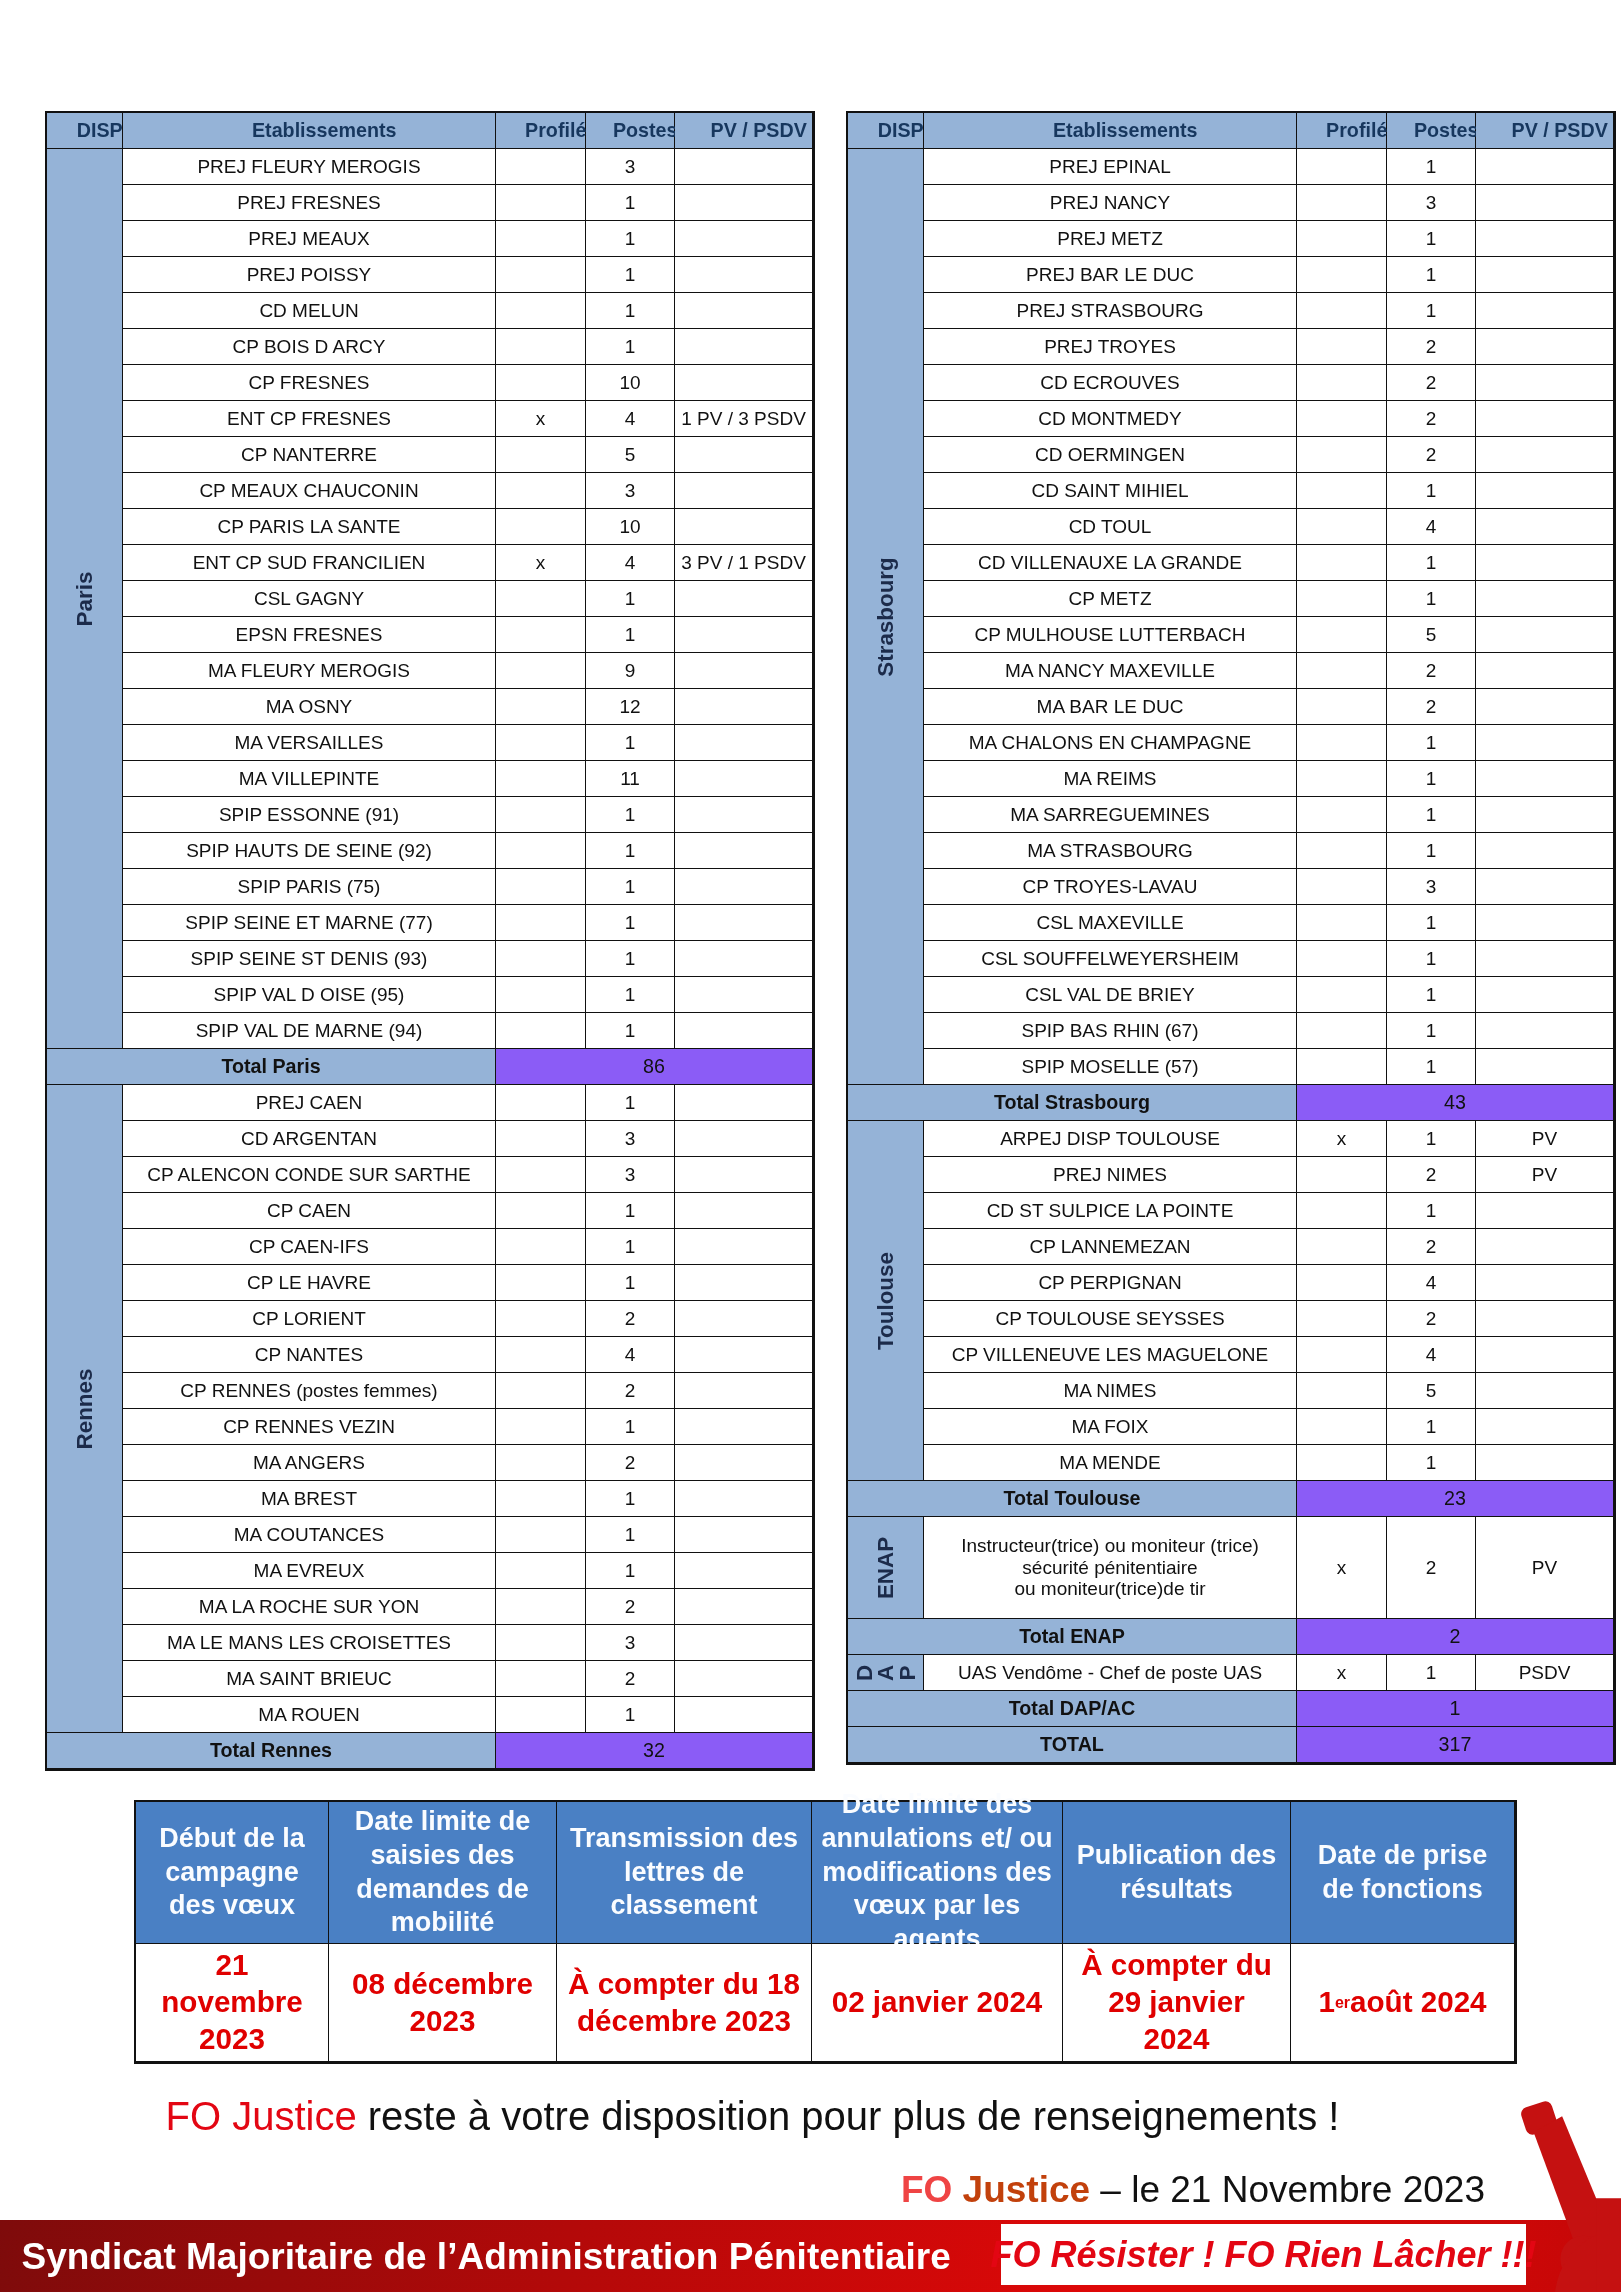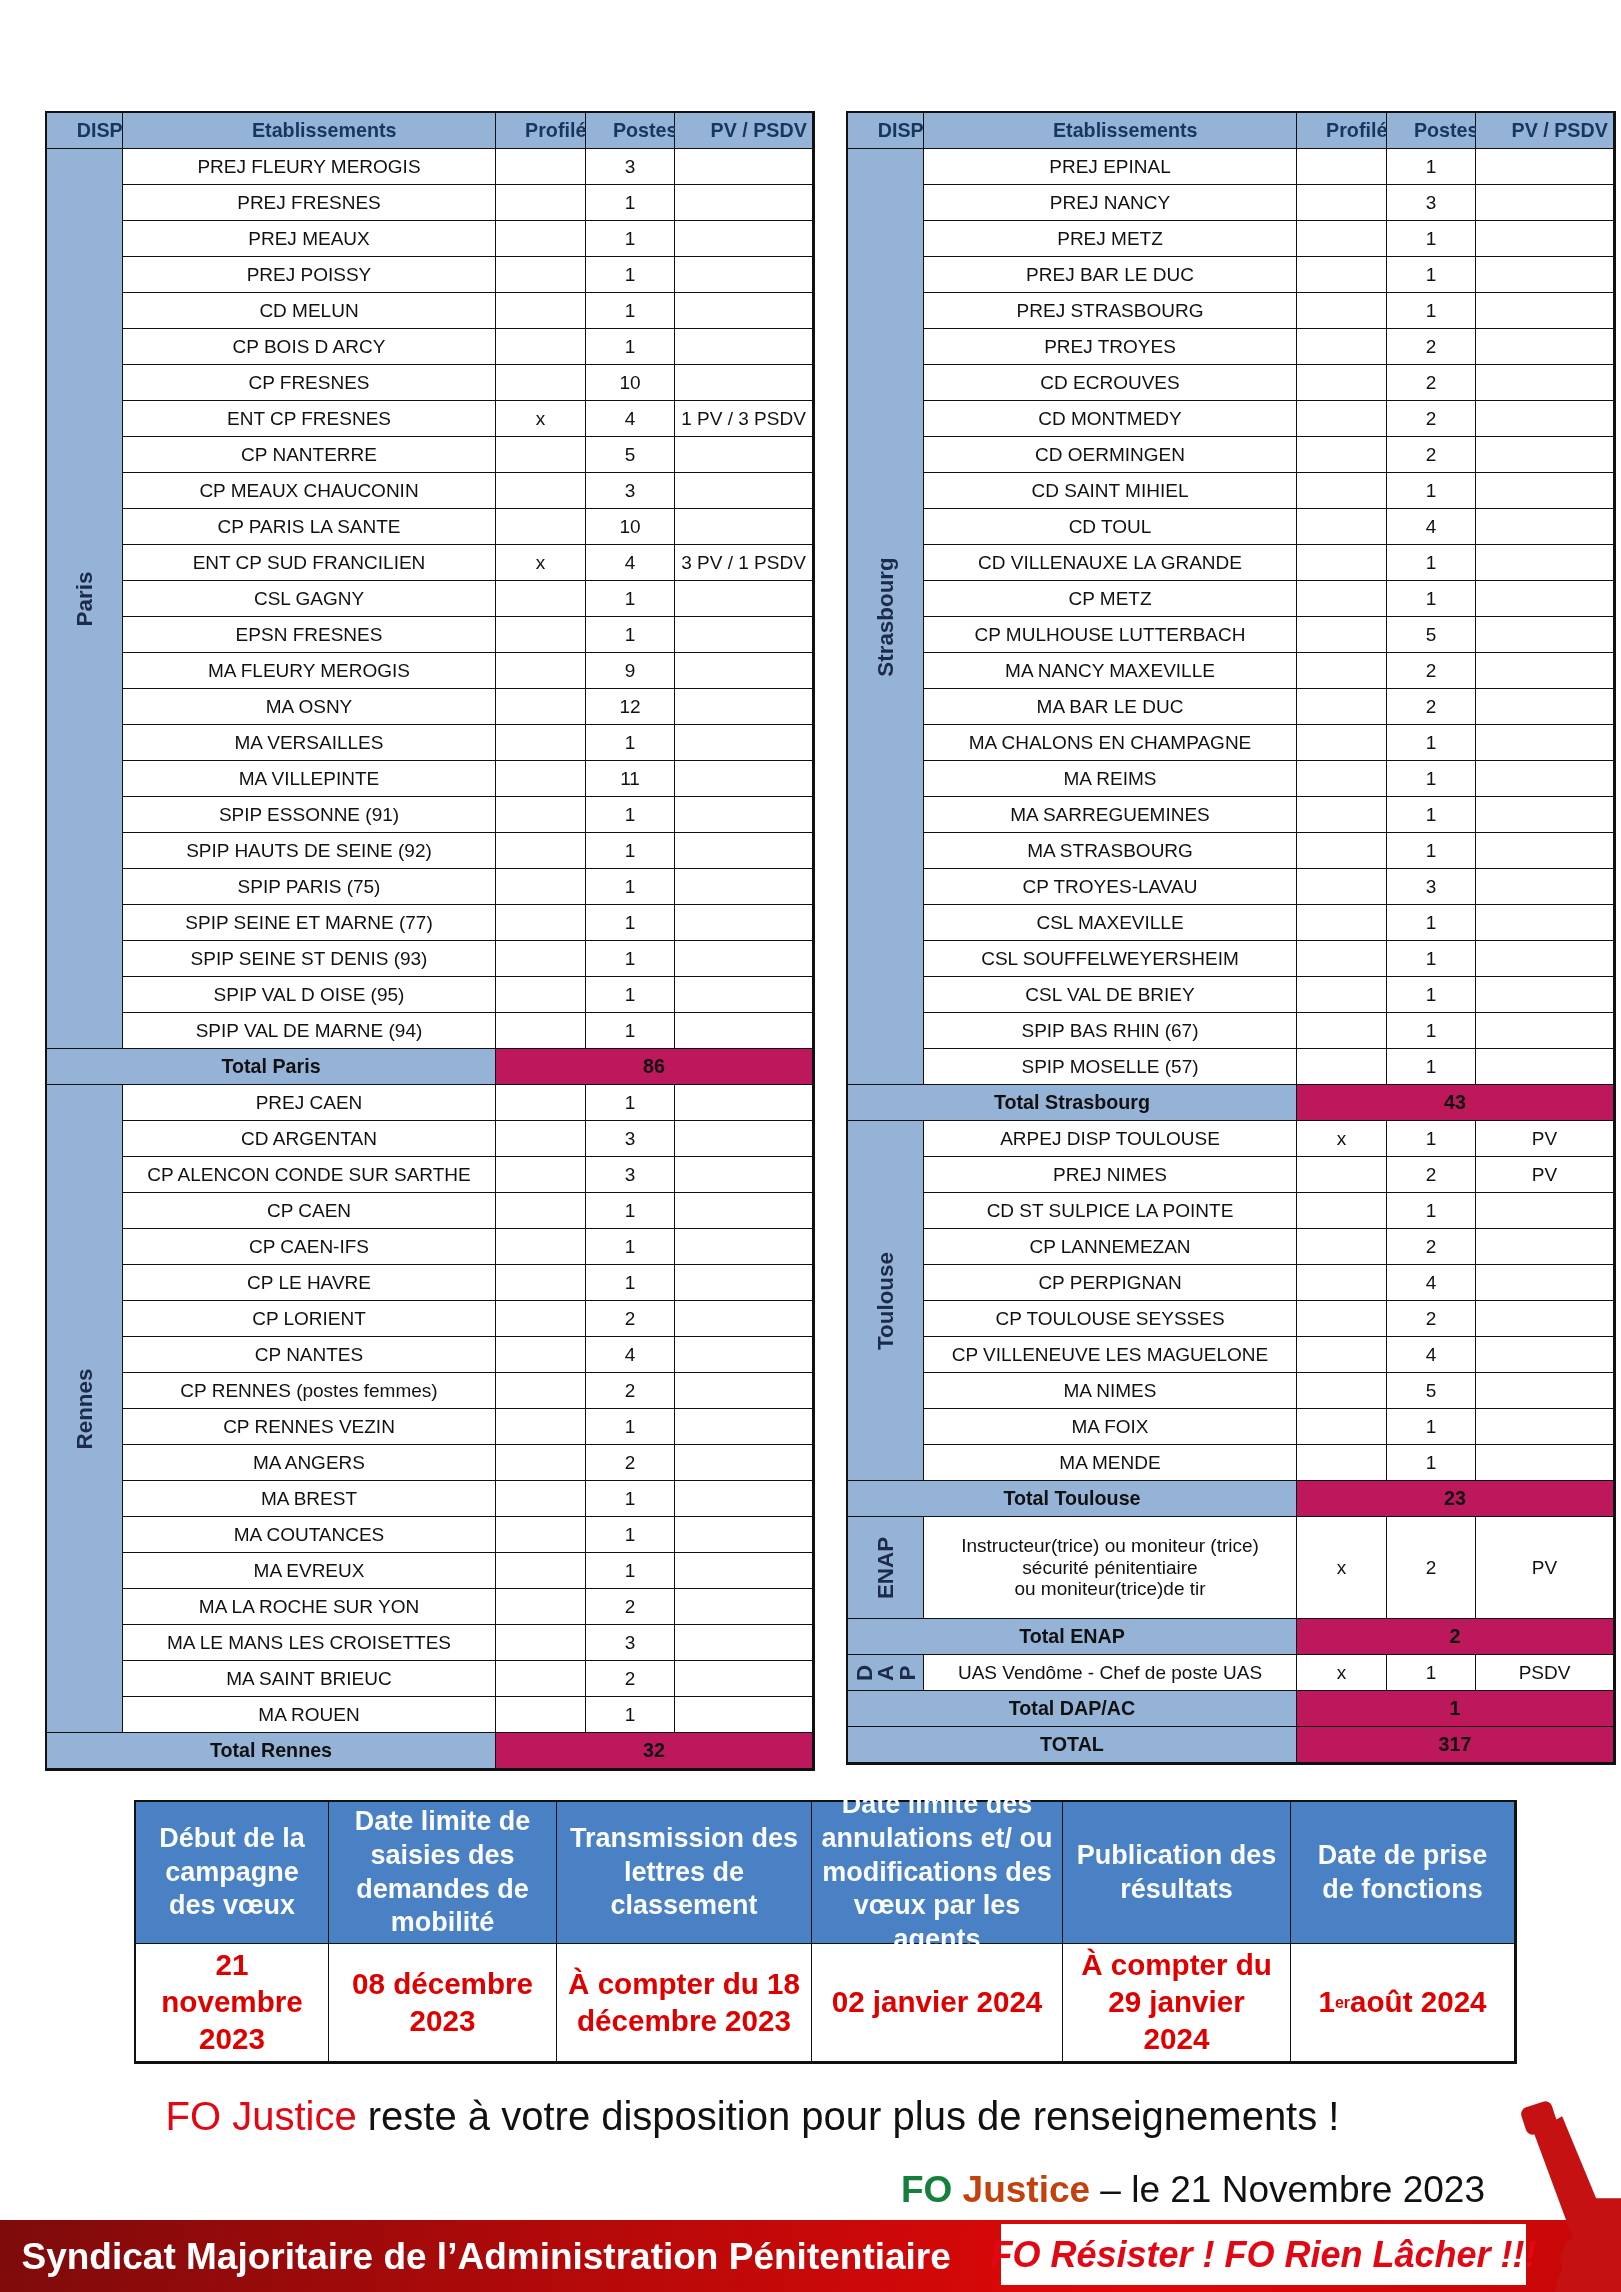--- a/index.html
+++ b/index.html
@@ -14,37 +14,37 @@
   #right-table{left:846px;}
   .cell{box-sizing:border-box;border-right:1.8px solid #111;border-bottom:1.8px solid #111;
         display:flex;align-items:center;justify-content:center;text-align:center;
         padding:0 3.6px;font-size:19px;line-height:1.15;background:#fff;}
   .hdr{background:#95b3d7;font-weight:bold;font-size:19.7px;color:#17375e;padding-left:34px;}
   .dispc{background:#95b3d7;position:relative;}
   .displbl{position:absolute;top:50%;left:50%;transform:translate(-50%,-50%) rotate(-90deg);
            font-weight:bold;font-size:22.4px;color:#1c2b4a;text-align:center;
            line-height:0.95;word-break:break-all;}
   .totlbl{grid-column:1 / span 2;background:#95b3d7;font-weight:bold;font-size:19.7px;color:#111;}
-  .totval{grid-column:3 / span 3;background:#be185d;font-weight:bold;font-size:19.7px;color:#111;}
+  .totval{grid-column:3 / span 3;background:#8b5cf6;font-weight:normal;font-size:19.7px;color:#111;}
   .mline{white-space:pre-line;min-height:102px;font-size:19px;}
   
   .stable{position:absolute;left:134px;top:1800px;display:grid;
           grid-template-columns:193px 228px 255px 251px 228px 224px;
           grid-template-rows:142px 118px;border:2.7px solid #111;}
   .scell{box-sizing:border-box;border-right:1.8px solid #111;border-bottom:1.8px solid #111;
          display:flex;align-items:center;justify-content:center;text-align:center;padding:3.6px 9px;}
   .shdr{background:#4a80c4;color:#fafcff;font-weight:bold;font-size:27px;line-height:1.25;}
   .sval{background:#fff;color:#e00000;font-weight:bold;font-size:29.6px;line-height:1.25;}
   .sval sup{font-size:16px;}
   
   .fline1{position:absolute;left:90px;width:1325px;top:2094px;text-align:center;
           font-size:40px;font-weight:normal;color:#111;}
   .fline1 .red{color:#e30613;}
   .fline2{position:absolute;right:136px;top:2169px;font-size:37px;color:#111;white-space:nowrap;}
-  .fline2 .red{color:#15803d;font-weight:bold;margin-left:7px;}
+  .fline2 .red{color:#ef4444;font-weight:bold;margin-left:7px;}
   .fline2 .blue{color:#c2410c;font-weight:bold;}
   .banner{position:absolute;left:0;right:0;bottom:0;height:73px;
           background:linear-gradient(100deg,#7e0b0b 0%,#b30909 35%,#e10808 70%,#c50707 100%);}
   .banner-text{position:absolute;left:21.5px;top:50%;transform:translateY(-50%);
                color:#fff;font-weight:bold;font-size:37px;white-space:nowrap;}
   .fo-box{position:absolute;left:1001px;top:4px;width:525px;height:61px;background:#fff;
           display:flex;align-items:center;justify-content:center;}
   .fo-box-text{color:#e30613;font-weight:bold;font-style:italic;font-size:36px;white-space:nowrap;}
   .fist{position:absolute;right:0;bottom:0;width:107px;height:202px;z-index:5;}
 </style>

